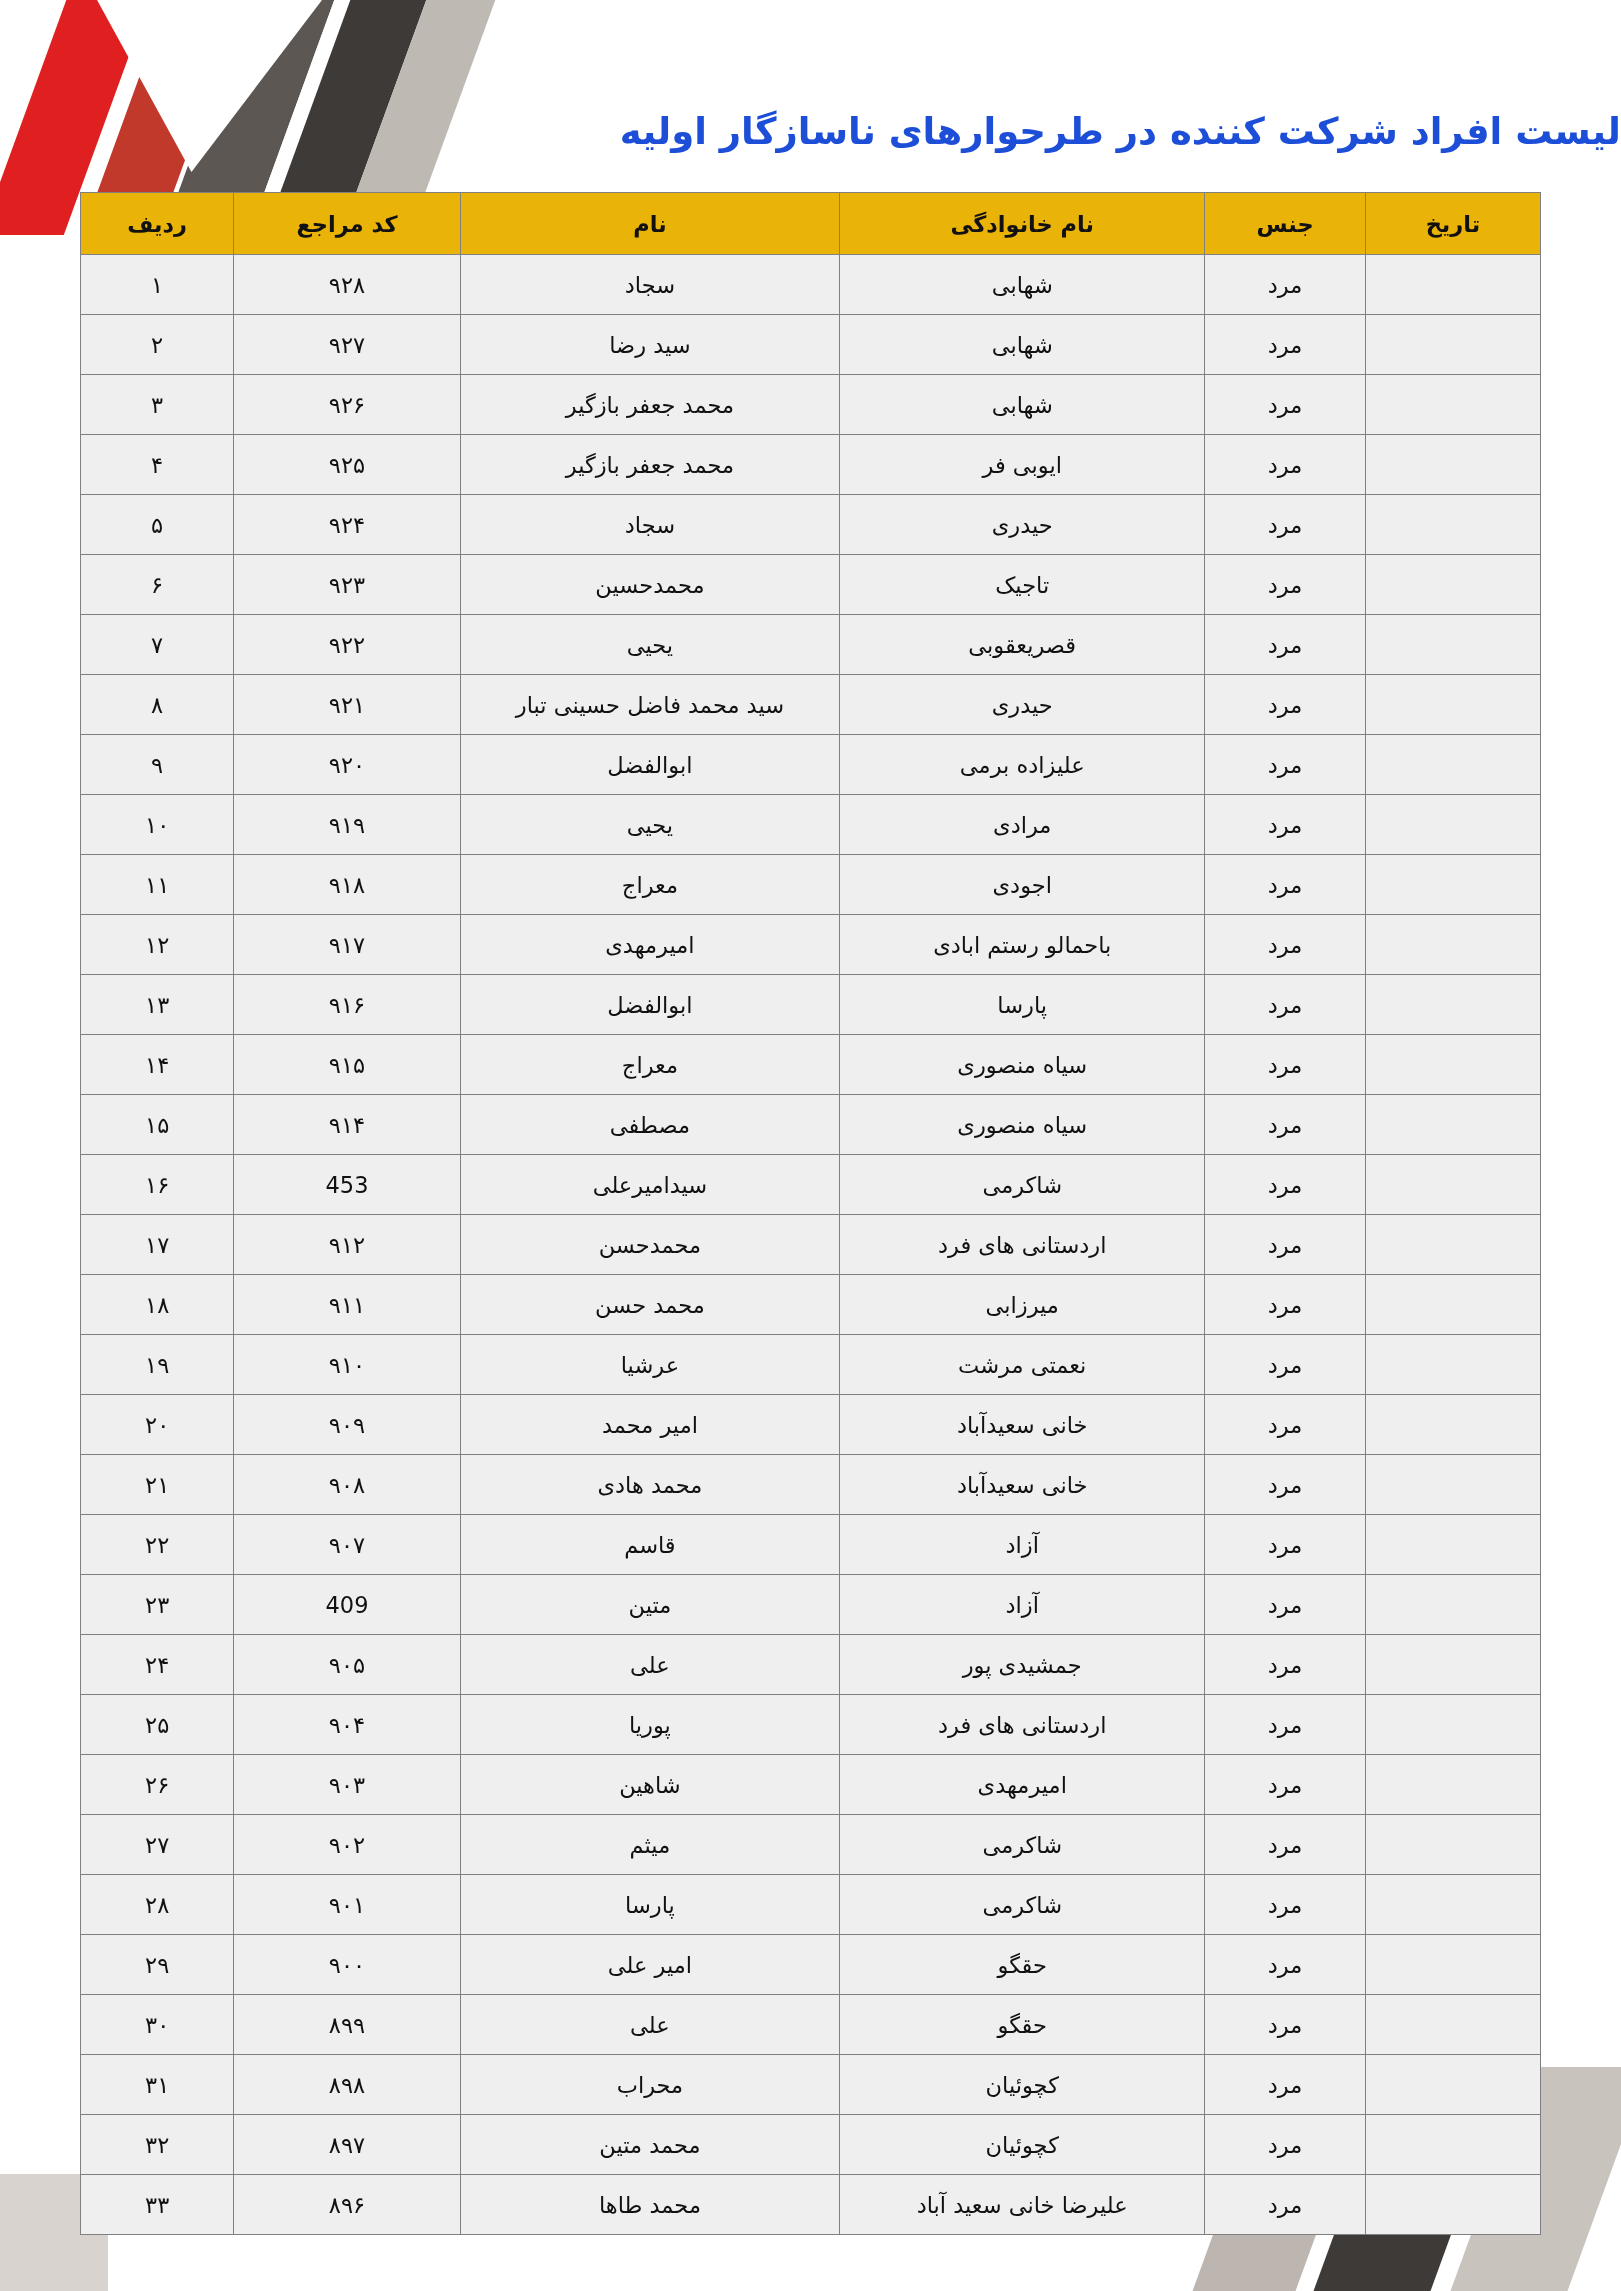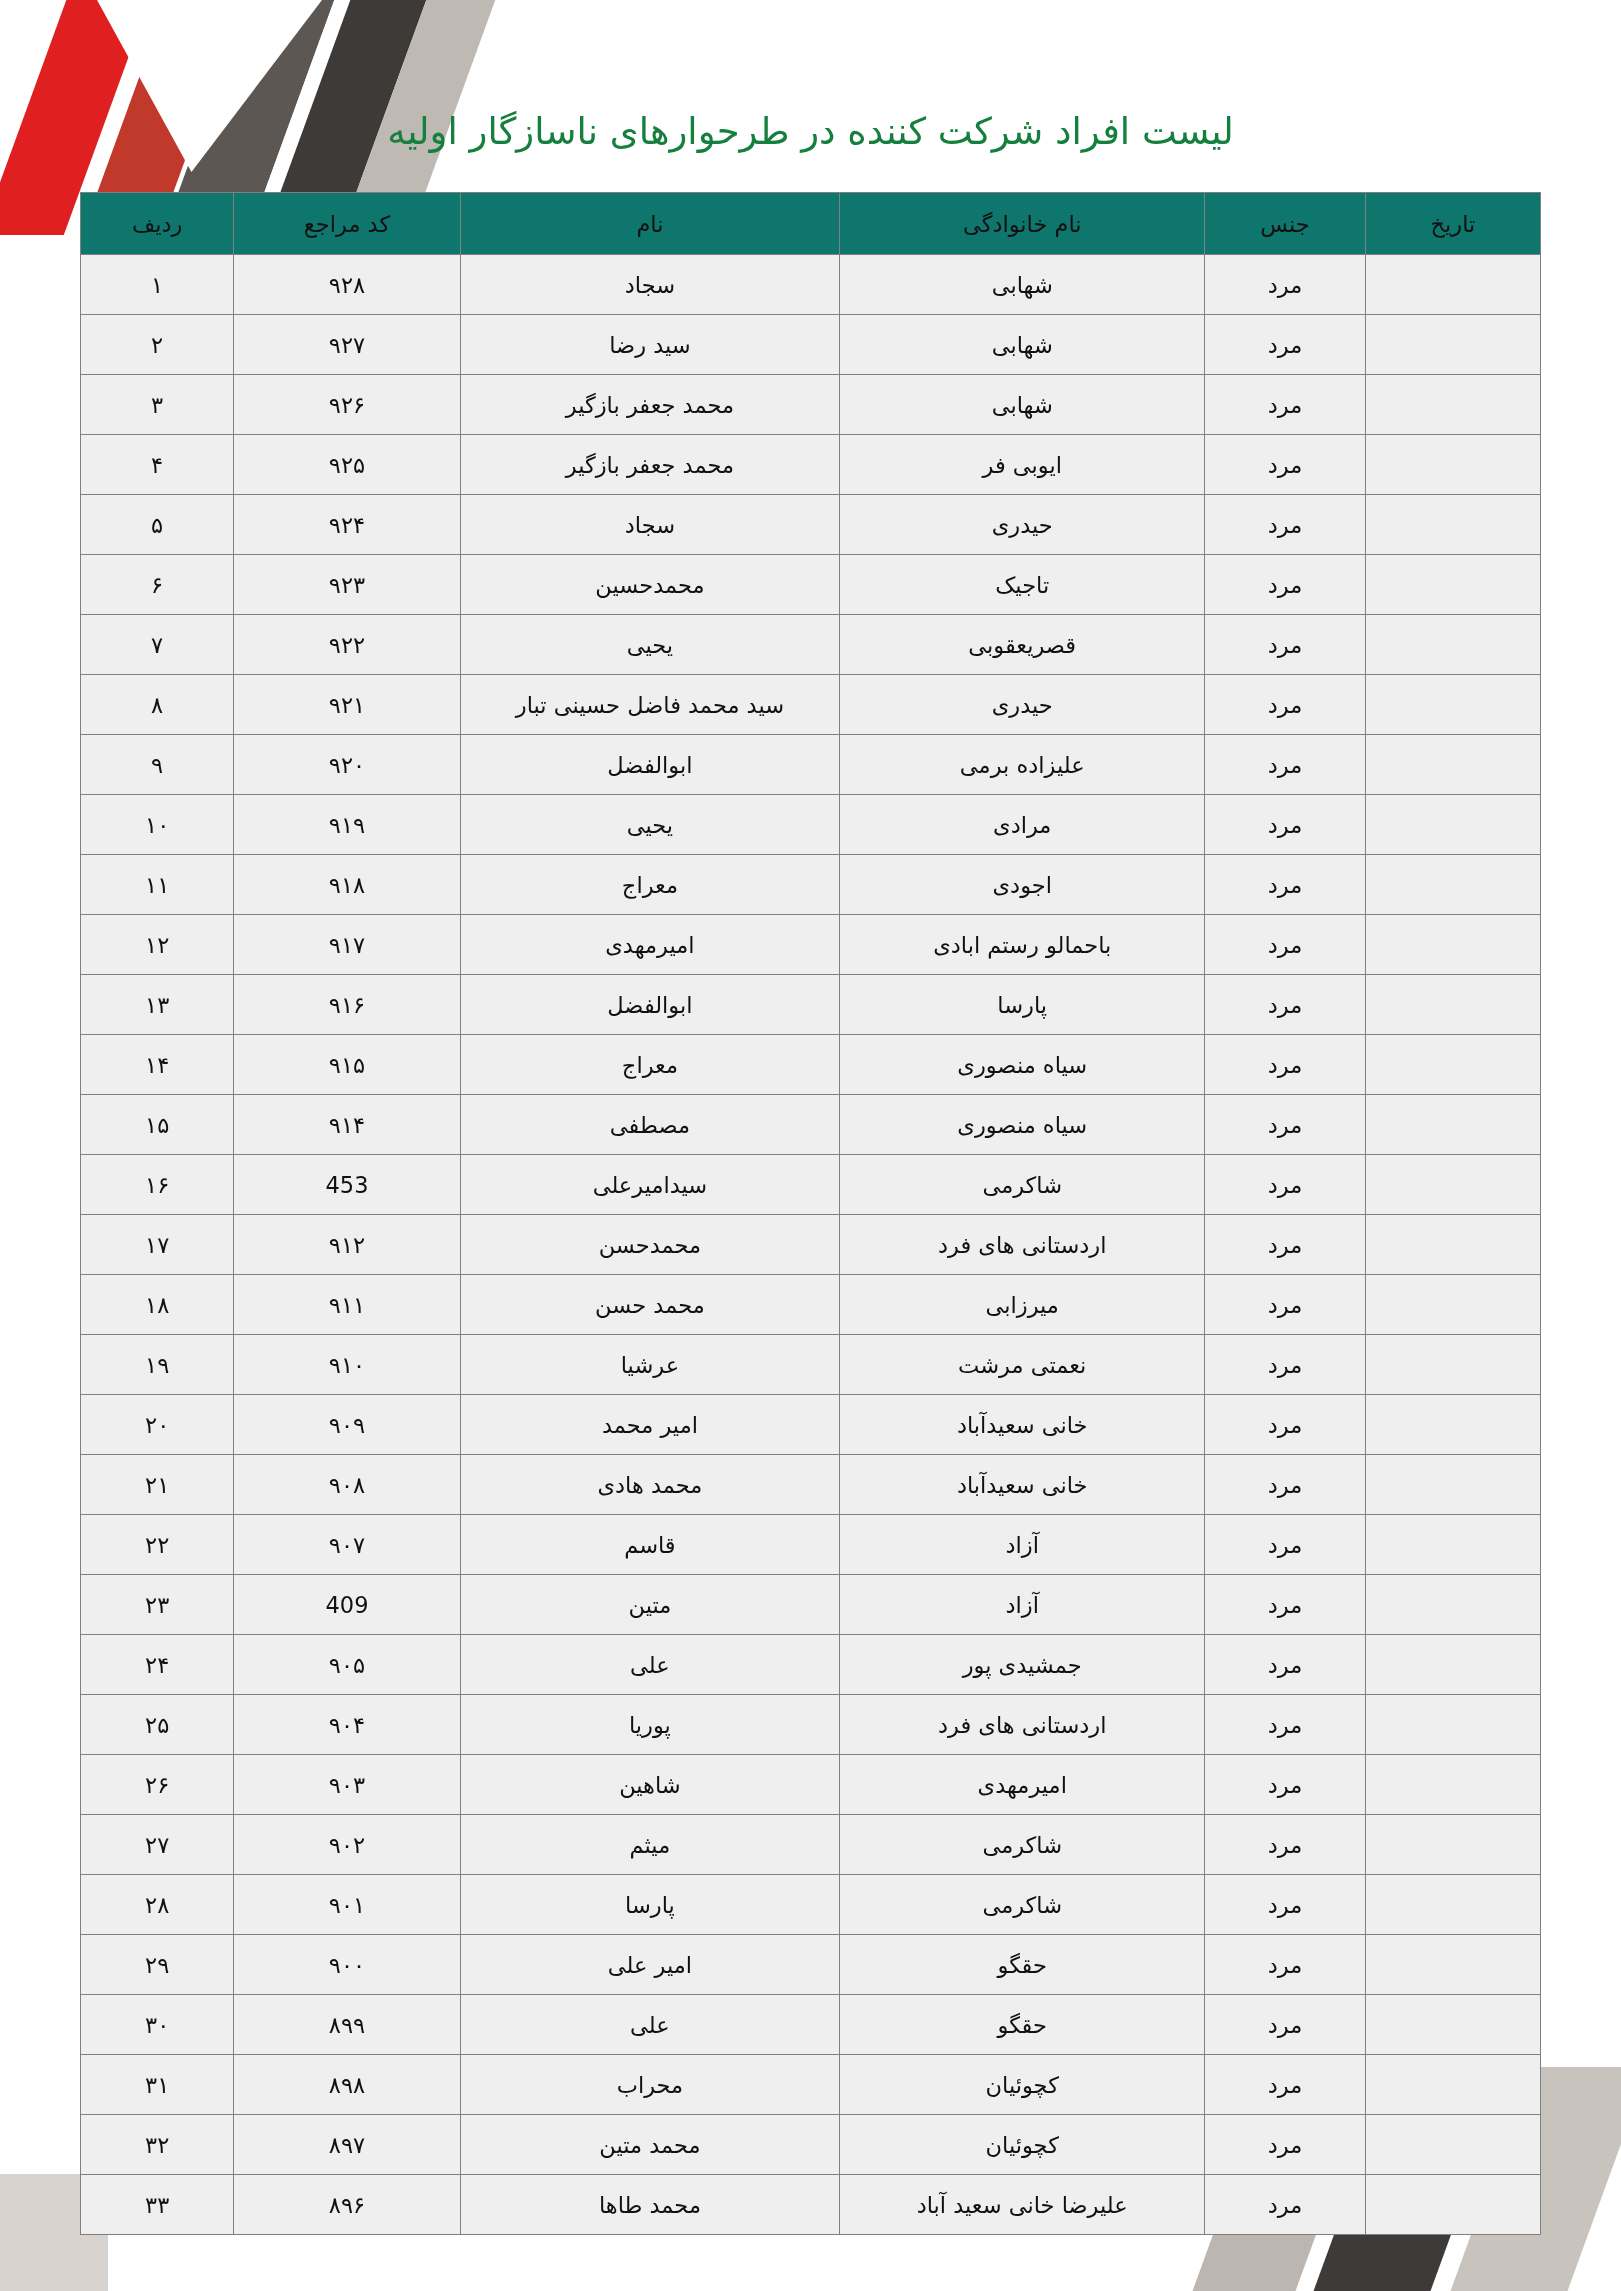--- a/index.html
+++ b/index.html
@@ -81,24 +81,23 @@
     height: 118px;
     background: #d8d3ce;
   }
 
   
   .doc-title {
     position: absolute;
     top: 110px;
     left: 0;
     right: 0;
-    text-align: center;
     font-size: 37px;
-    font-weight: 400;
-    color: #15803d;
+    font-weight: 700;
+    color: #1d4ed8;
     direction: rtl;
     z-index: 5;
   }
 
   
   .table-wrap {
     position: absolute;
     top: 192px;
     right: 80px;
     left: 80px;
@@ -116,22 +115,22 @@
     text-align: center;
     vertical-align: middle;
     font-size: 22.5px;
     color: #111111;
     background: #efefef;
     padding: 0 3.9px;
     overflow: hidden;
     white-space: nowrap;
   }
   table.list th {
-    font-weight: 400;
-    background: #0f766e;
+    font-weight: 700;
+    background: #eab308;
     height: 61px;
     margin-top: 16px;
   }
   col.c-radif { width: 10.5%; }
   col.c-code  { width: 15.5%; }
   col.c-name  { width: 26%; }
   col.c-fam   { width: 25%; }
   col.c-sex   { width: 11%; }
   col.c-date  { width: 12%; }
 </style>

